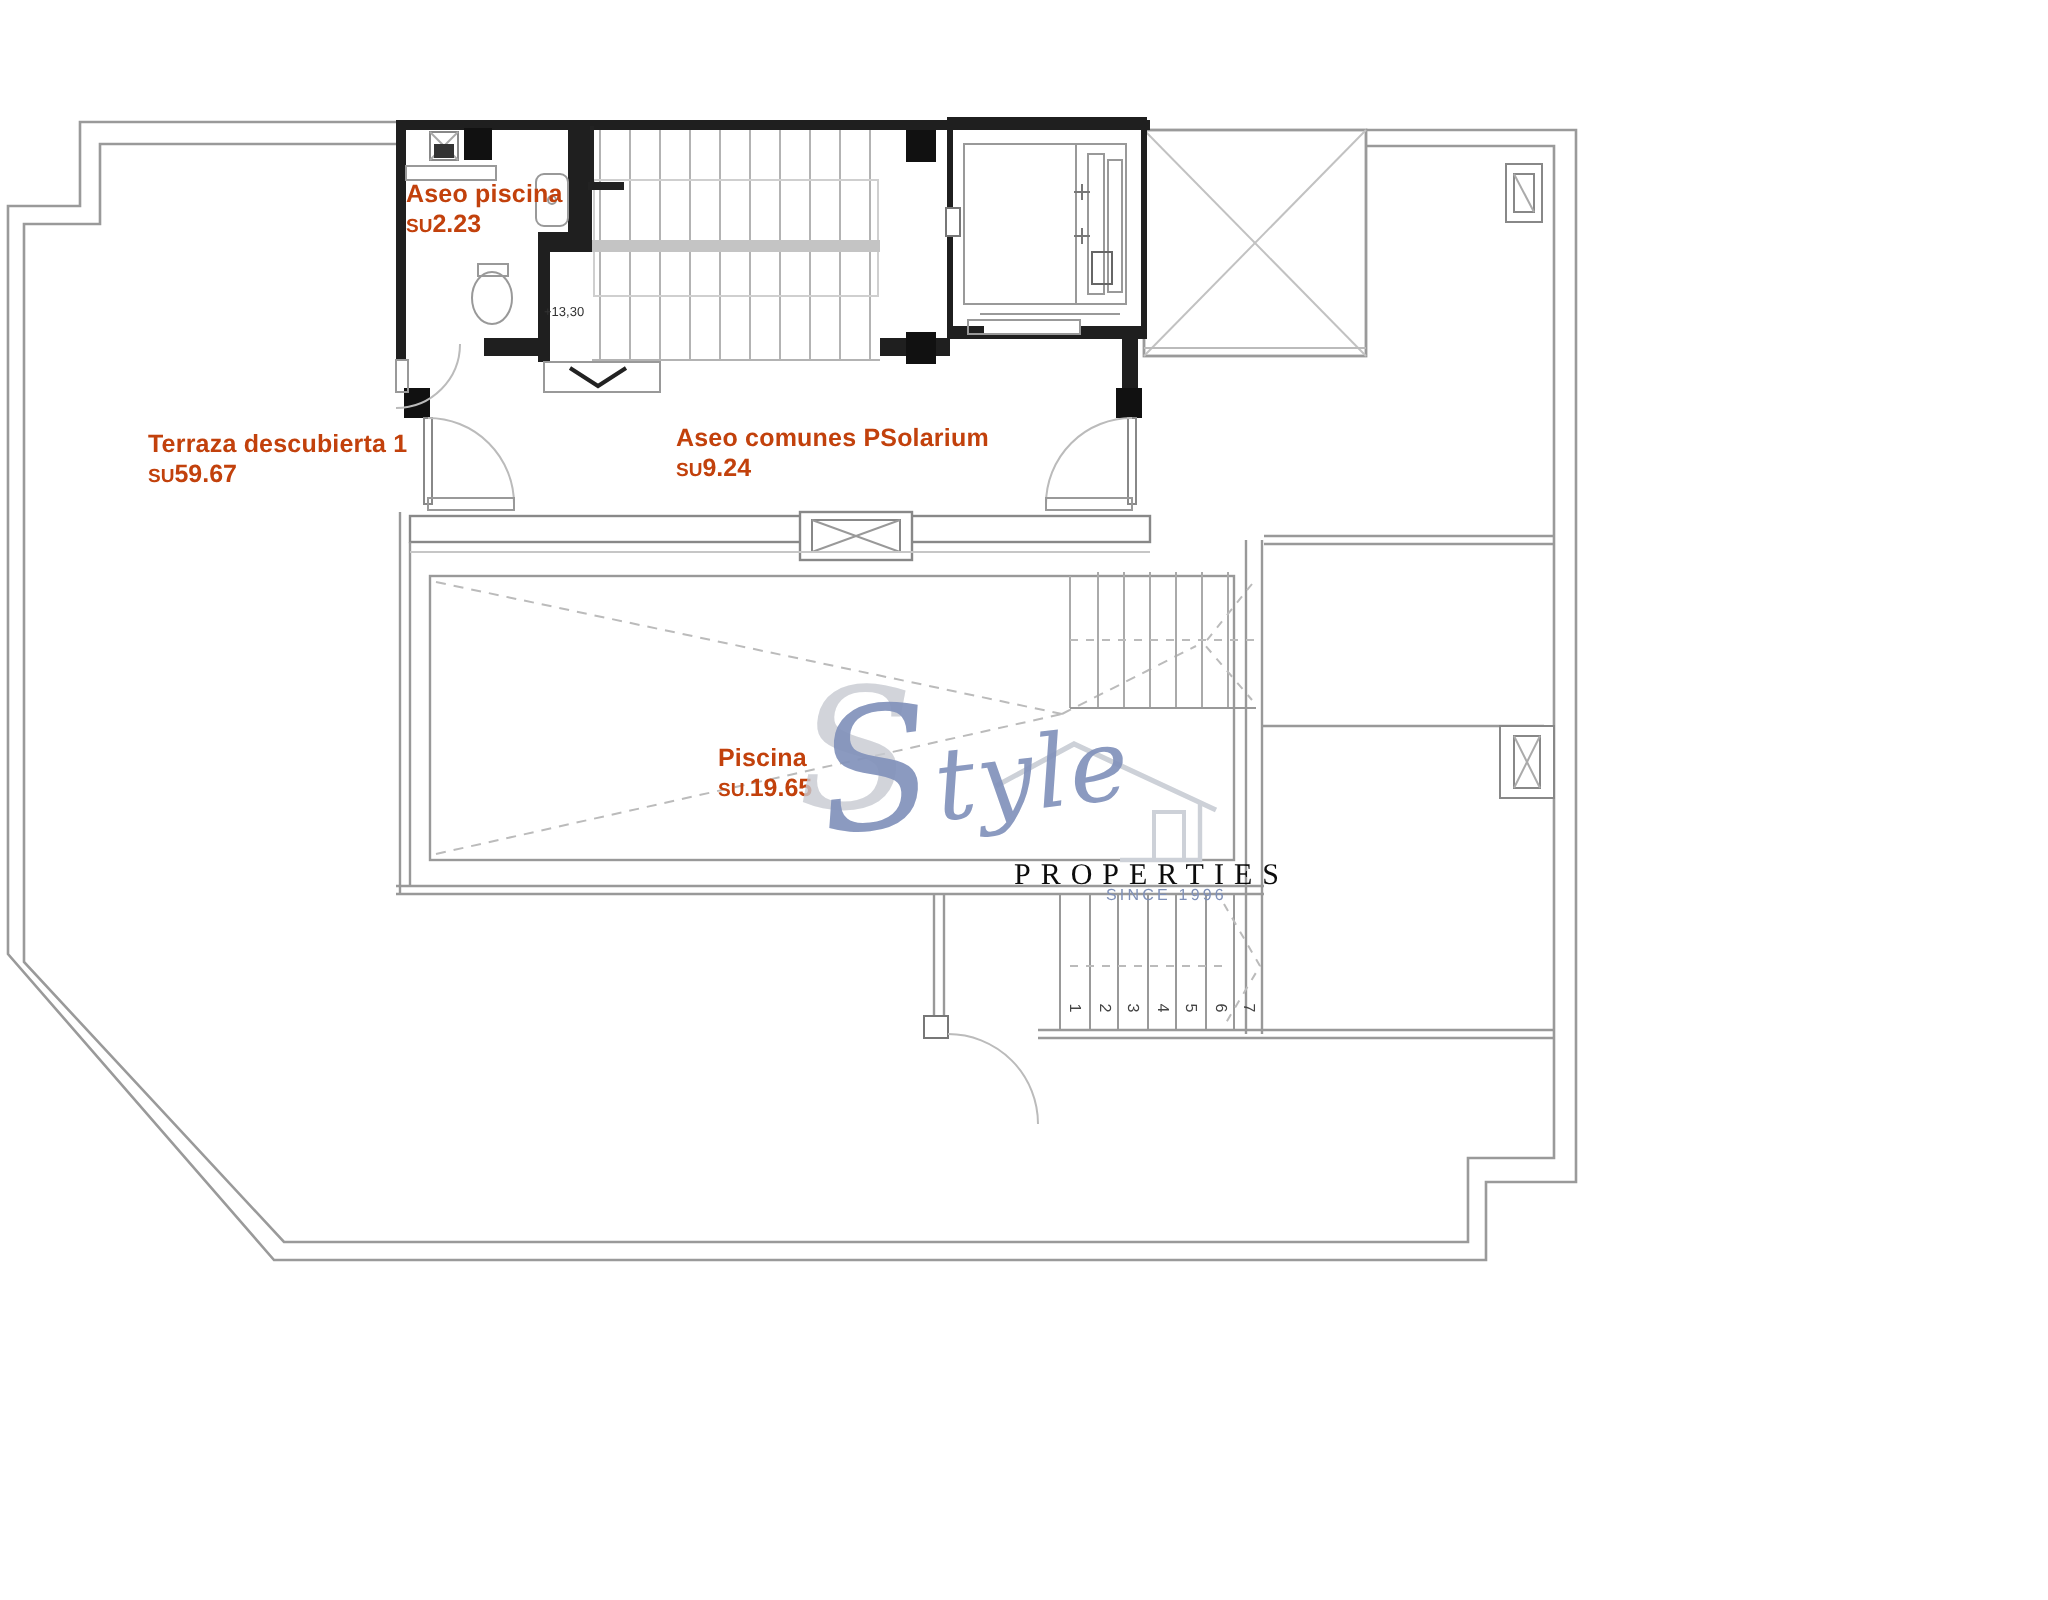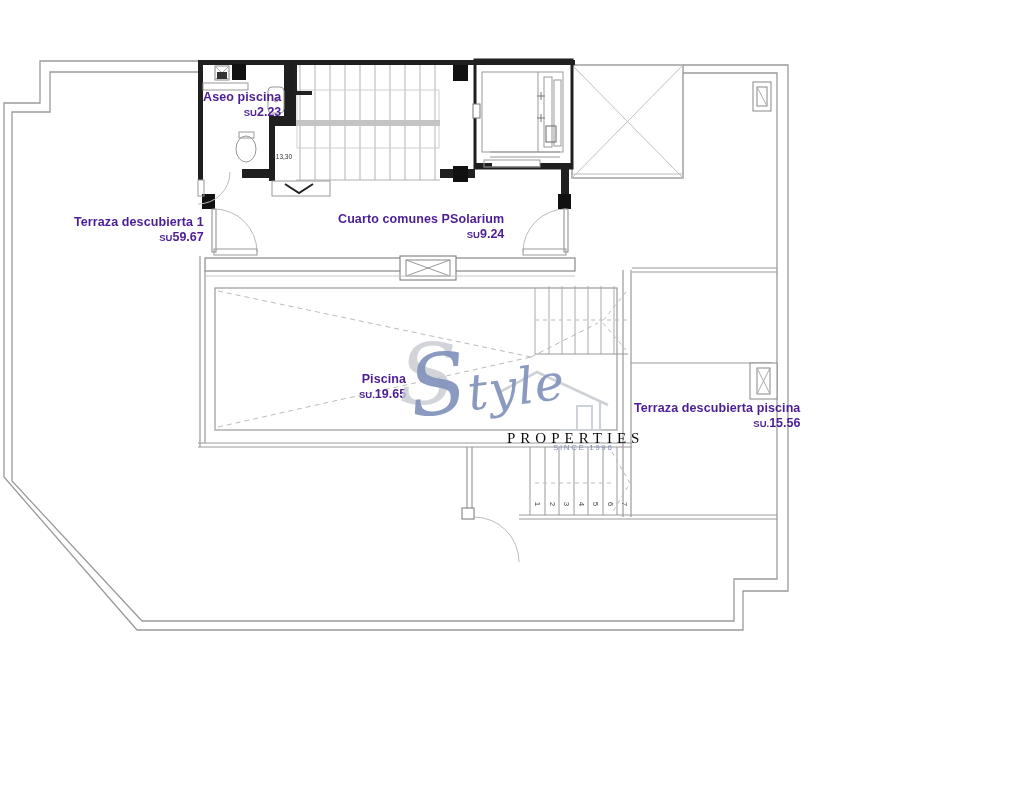--- a/index.html
+++ b/index.html
@@ -1,20 +1,20 @@
 <!DOCTYPE html>
 <html><head>
 <meta charset="utf-8">
 <style>
   html,body{margin:0;padding:0;background:#ffffff;}
   .canvas{position:relative;width:1024px;height:800px;background:#ffffff;overflow:hidden;
           font-family:"Liberation Sans",sans-serif;}
   svg{position:absolute;left:0;top:0;}
   .plan-line{stroke:#9a9a9a;stroke-width:1.3;fill:none;}
-  .room-label{position:absolute;color:#4c1d95;line-height:1.18;text-align:right;}
+  .room-label{position:absolute;color:#c2410c;line-height:1.18;}
   .room-name{font-size:12.5px;font-weight:600;letter-spacing:.1px;}
   .room-area{font-size:12.5px;font-weight:600;}
   .room-area .su{font-size:9.5px;}
   .level-mark{position:absolute;left:272px;top:153px;font-size:6.5px;color:#333;}
   .watermark{position:absolute;left:0;top:0;width:1024px;height:800px;pointer-events:none;}
   .wm-monogram{position:absolute;left:399px;top:326px;font:italic 84px "DejaVu Serif",serif;
                color:#c7cad1;opacity:.8;}
   .wm-brand{position:absolute;left:409px;top:346px;transform:rotate(-7deg);
             font-family:"DejaVu Serif",serif;font-style:italic;color:#8292bb;opacity:.92;}
   .wm-brand .cap{font-size:84px;line-height:.8;}
@@ -217,30 +217,26 @@
 
   <div class="room-label" style="left:203px;top:90px;">
     <div class="room-name">Aseo piscina</div>
     <div class="room-area"><span class="su">SU</span><span>2.23</span></div>
   </div>
   <div class="room-label" style="left:74px;top:215px;">
     <div class="room-name">Terraza descubierta 1</div>
     <div class="room-area"><span class="su">SU</span><span>59.67</span></div>
   </div>
   <div class="room-label" style="left:338px;top:212px;">
-    <div class="room-name">Cuarto comunes PSolarium</div>
+    <div class="room-name">Aseo comunes PSolarium</div>
     <div class="room-area"><span class="su">SU</span><span>9.24</span></div>
   </div>
   <div class="room-label" style="left:359px;top:372px;">
     <div class="room-name">Piscina</div>
     <div class="room-area"><span class="su">SU.</span><span>19.65</span></div>
-  </div>
-  <div class="room-label" style="left:634px;top:401px;">
-    <div class="room-name">Terraza descubierta piscina</div>
-    <div class="room-area"><span class="su">SU.</span><span>15.56</span></div>
   </div>
 
   <div class="level-mark">+13,30</div>
 
   <div class="watermark">
     <span class="wm-monogram">S</span>
     <svg class="wm-house" width="150" height="80" viewBox="0 0 150 80">
       <path d="M18,35 L57,14 L128,47" fill="none" stroke="#cdd1d8" stroke-width="2.6"></path>
       <path d="M120,43 L120,72 L80,72" fill="none" stroke="#cdd1d8" stroke-width="2.2"></path>
       <rect x="97" y="48" width="15" height="24" fill="none" stroke="#cdd1d8" stroke-width="2"></rect>

